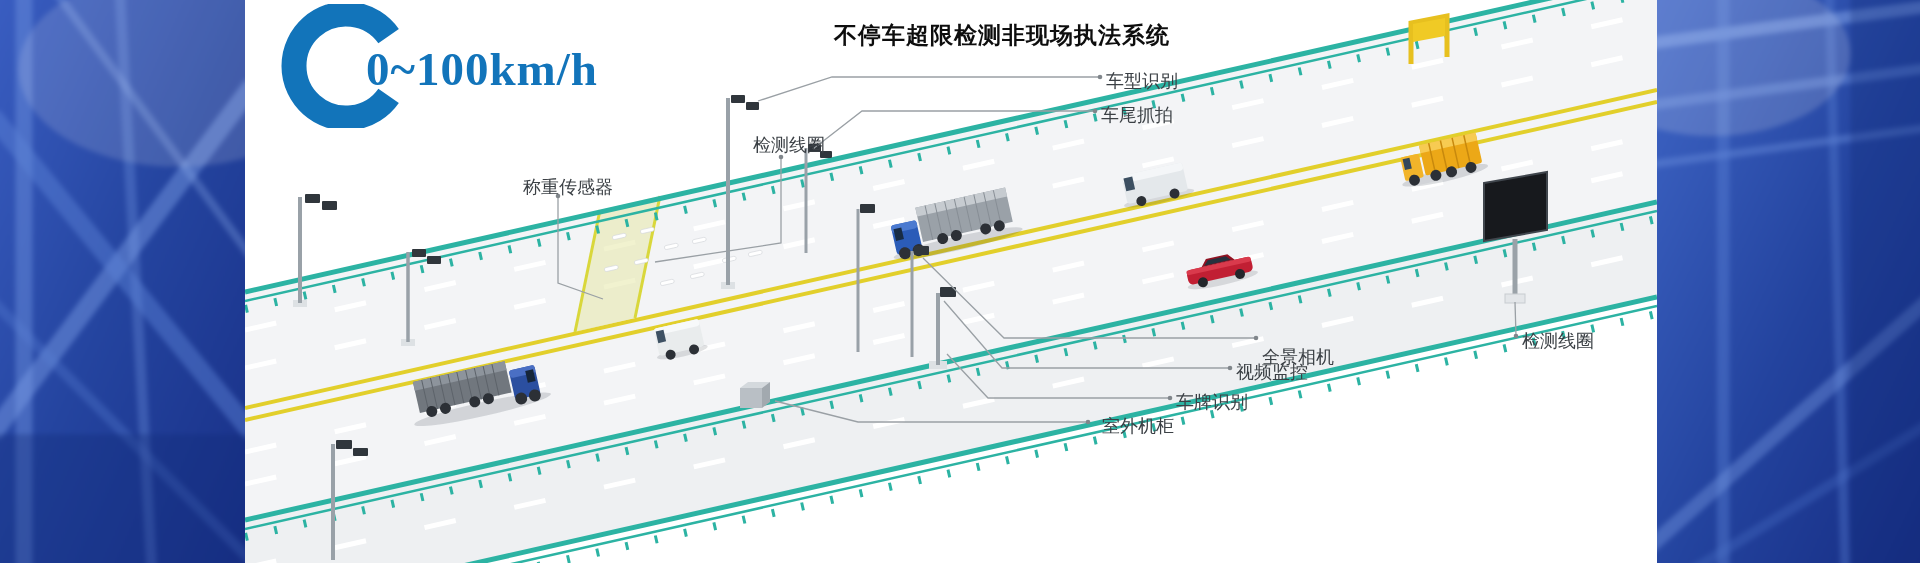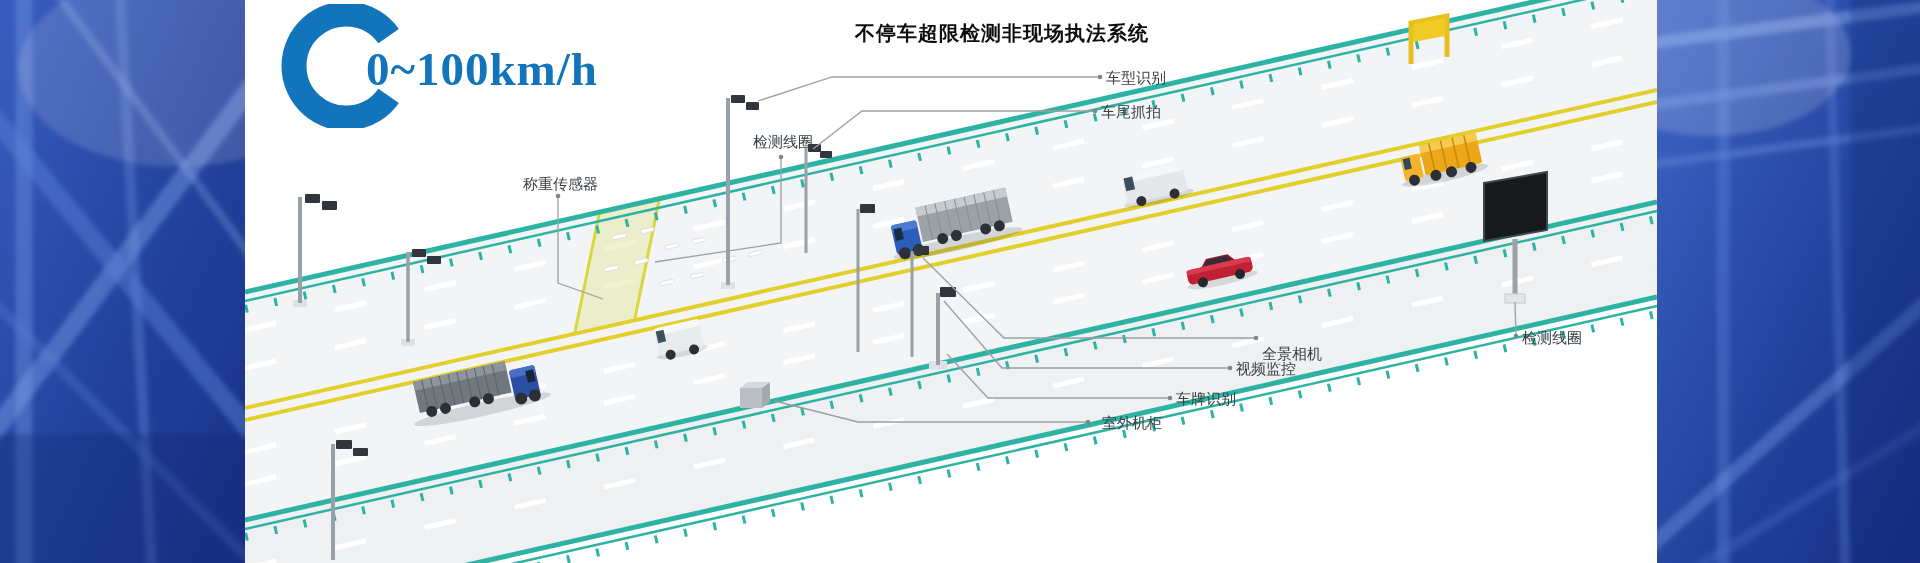--- a/index.html
+++ b/index.html
@@ -5,25 +5,25 @@
   html,body{margin:0;padding:0;}
   body{width:1920px;height:563px;position:relative;overflow:hidden;background:#fff;
        font-family:"Liberation Sans","DejaVu Sans",sans-serif;}
   .stage{position:absolute;inset:0;}
   .side-panel{position:absolute;top:0;height:563px;overflow:hidden;}
   .side-panel .blurwrap{position:absolute;inset:-8px;filter:blur(2.5px);}
   .panel-left{left:0;width:245px;}
   .panel-right{left:1657px;width:263px;}
   .scene{position:absolute;left:245px;top:0;width:1412px;height:563px;background:#fff;overflow:hidden;}
   .title{position:absolute;left:652px;top:20px;width:700px;text-align:center;
-         font-size:20px;font-weight:700;color:#0d0d0d;letter-spacing:1px;}
+         font-size:23px;font-weight:700;color:#0d0d0d;letter-spacing:1px;}
   .logo-ring{position:absolute;left:272px;top:4px;}
   .logo-text{position:absolute;left:366px;top:42px;font-size:47px;font-weight:700;
              color:#1274ba;display:flex;gap:0;letter-spacing:1px;white-space:nowrap;font-family:Liberation Serif, serif;}
-  .lbl{position:absolute;font-size:15px;font-weight:500;color:#3b4045;white-space:nowrap;}
+  .lbl{position:absolute;font-size:18px;font-weight:500;color:#3b4045;white-space:nowrap;}
 </style>
 </head>
 <body>
 
 <div class="stage">
 
   <div class="side-panel panel-left">
     <div class="blurwrap">
       <svg width="261" height="579" viewBox="0 0 245 563" preserveAspectRatio="none">
         <defs>

